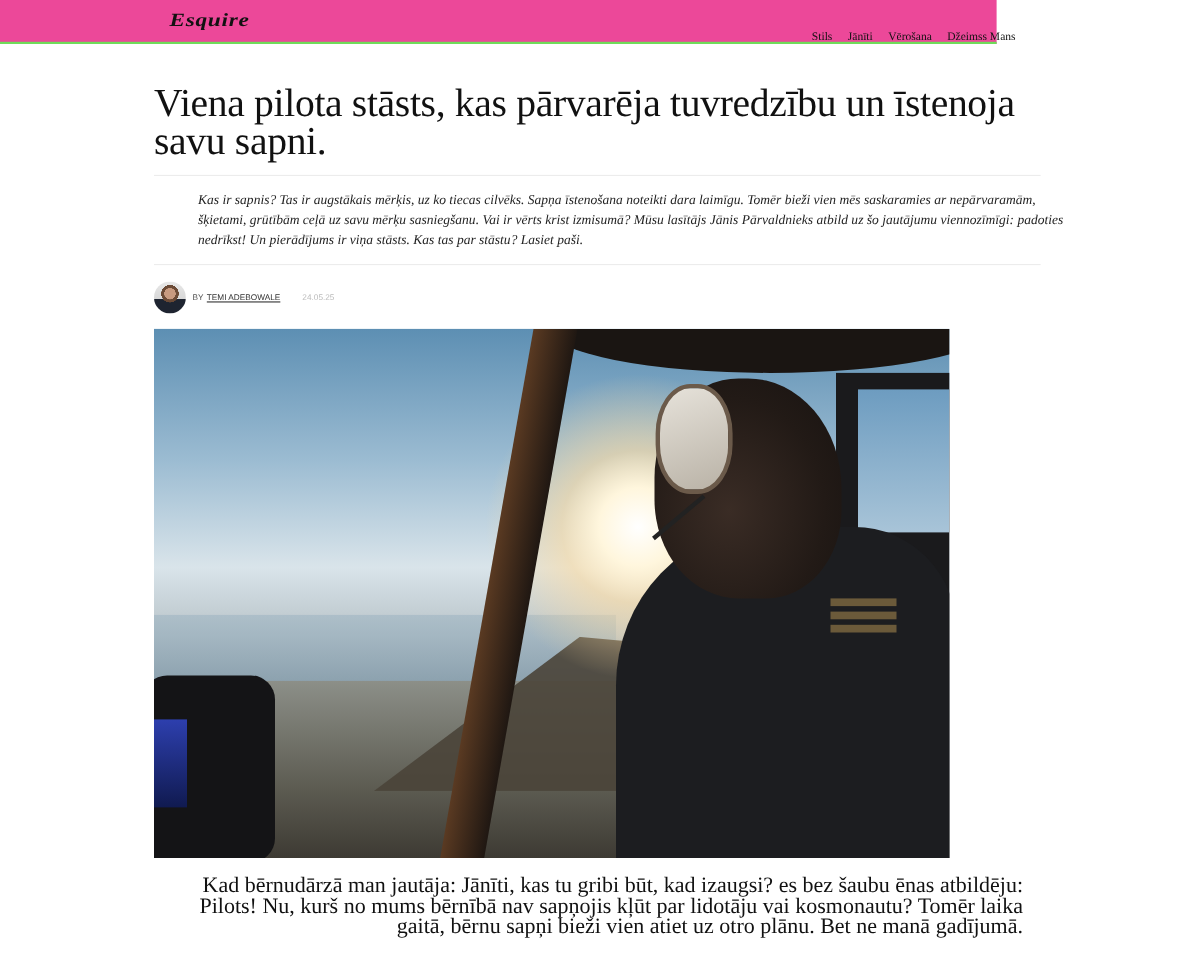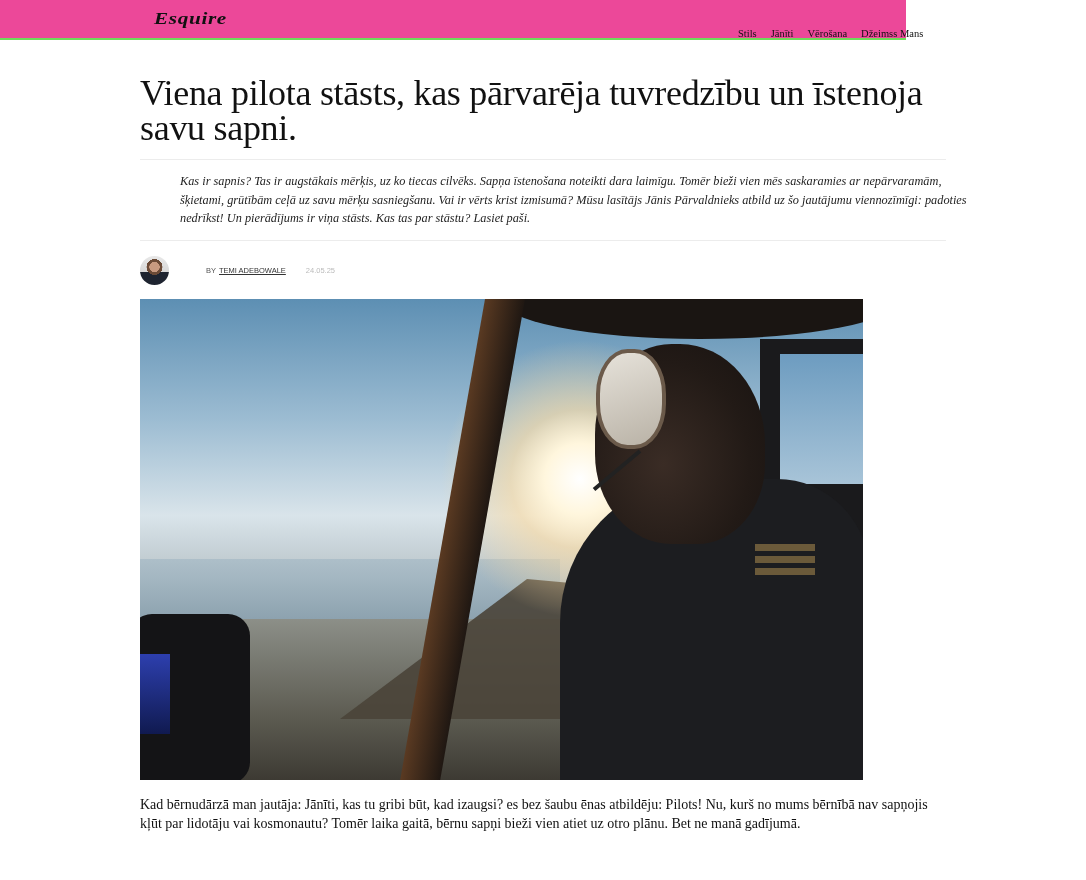--- a/index.html
+++ b/index.html
@@ -35,21 +35,21 @@
     }
     .sep2 { position: absolute; left: 140px; top: 240px; width: 806px; height: 1px; background: #ececec; }
 
     .byline { position: absolute; left: 140px; top: 255px; height: 30px; display: flex; align-items: center; }
     .avatar {
       width: 29px; height: 29px; border-radius: 50%;
       background: radial-gradient(circle at 50% 38%, #c89a80 0 22%, #6b4a36 23% 34%, transparent 35%),
                   linear-gradient(180deg, #e8e8e8 0%, #d8d8d8 55%, #1e2430 56%, #1e2430 100%);
       margin-right: 6px;
     }
-    .by-prefix { font-family: "Liberation Sans", sans-serif; font-size: 7.5px; color: #555; margin-right: 3px; margin-left: 31px; }
+    .by-prefix { font-family: "Liberation Sans", sans-serif; font-size: 7.5px; color: #555; margin-right: 3px; }
     .author { font-family: "Liberation Sans", sans-serif; font-size: 7.5px; color: #333; text-decoration: underline; margin-right: 20px; }
     .date { font-family: "Liberation Sans", sans-serif; font-size: 7.5px; color: #bbb; }
 
     .hero {
       position: absolute; left: 140px; top: 299px; width: 723px; height: 481px; overflow: hidden;
       background: linear-gradient(180deg, #5d8fb3 0%, #9cbcd2 25%, #d9e4ea 45%, #b8c3c8 58%, #6f7a80 72%, #4e5458 100%);
     }
     .hero .sun {
       position: absolute; left: 300px; top: 40px; width: 280px; height: 280px; border-radius: 50%;
       background: radial-gradient(circle, #ffffff 0%, #fff6dd 18%, rgba(255,220,160,0.6) 35%, rgba(255,255,255,0) 70%);
@@ -107,21 +107,21 @@
       position: absolute; left: -10px; top: 315px; width: 120px; height: 170px;
       background: #141416; border-radius: 22px;
     }
     .hero .screen {
       position: absolute; left: 0; top: 355px; width: 30px; height: 80px;
       background: linear-gradient(180deg, #2d3fae, #101a50);
     }
 
     .body-text {
       position: absolute; left: 140px; top: 796px; width: 790px;
-      font-family: "Liberation Serif", serif; font-size: 14px; line-height: 18.5px; color: #111;
+      font-family: "Liberation Serif", serif; font-size: 20px; line-height: 18.5px; color: #111; text-align: right;
     }
     .body-text p { margin-bottom: 11px; }
   </style>
 </head>
 <body>
 
 <header class="topbar">
   <a class="logo">Esquire</a>
   <nav class="nav">
     <a>Stils</a>

